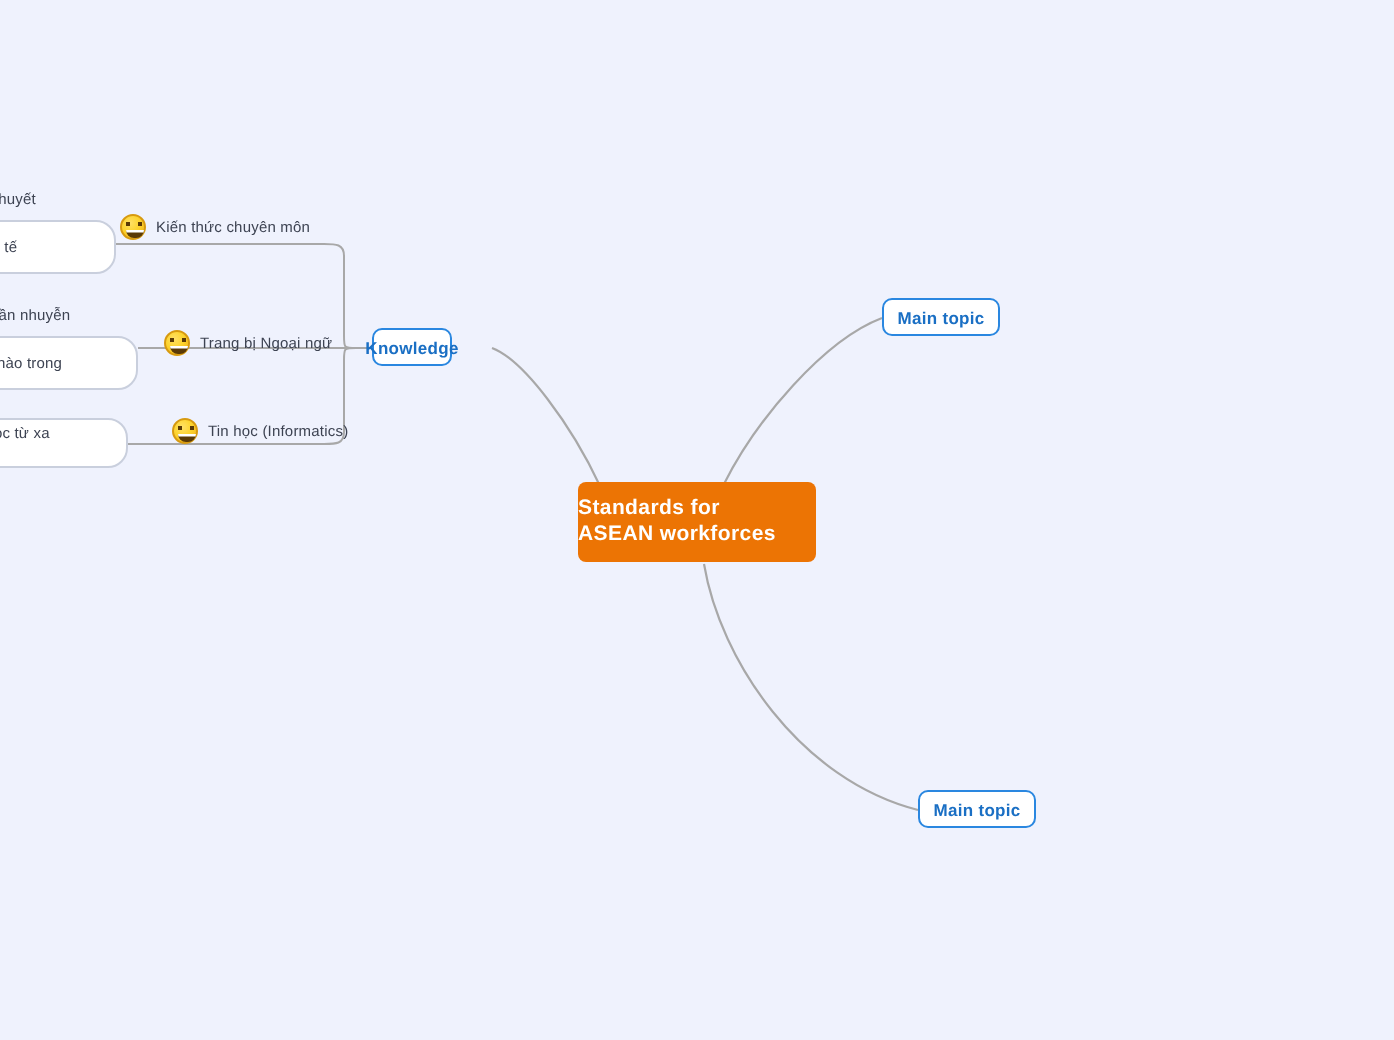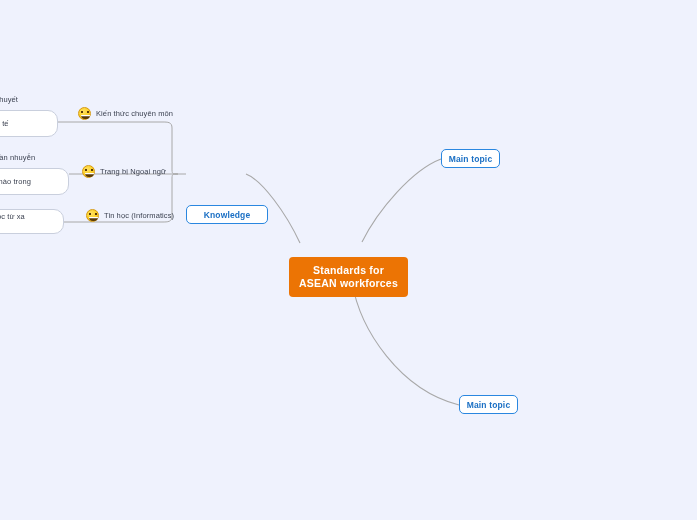--- a/index.html
+++ b/index.html
@@ -38,25 +38,24 @@
     height: 40px;
     background: #ec7404;
     border-radius: 4px;
     color: #ffffff;
     font-size: 10.5px;
     font-weight: bold;
     line-height: 13px;
     letter-spacing: 0.2px;
     display: flex;
     flex-direction: column;
-    align-items: center;
+    align-items: flex-start;
     justify-content: center;
     text-align: center;
     z-index: 5;
-    margin-top: 16px;
   }
 
   
   .topic-node {
     position: absolute;
     background: #ffffff;
     border: 1.6px solid #2a87e0;
     border-radius: 5px;
     color: #1a6fc4;
     font-size: 8.5px;
@@ -65,23 +64,22 @@
     display: flex;
     align-items: center;
     justify-content: center;
     white-space: nowrap;
     z-index: 5;
     text-align: right;
   }
   .node-knowledge {
     left: 186px;
     top: 164px;
-    width: 82px;
+    width: 40px;
     height: 19px;
-    margin-top: 41px;
   }
   .node-main-1 {
     left: 441px;
     top: 149px;
     width: 59px;
     height: 19px;
   }
   .node-main-2 {
     left: 459px;
     top: 395px;
@@ -128,21 +126,21 @@
     height: 3.6px;
     background: #5a3a06;
     border-radius: 0 0 4.5px 4.5px;
     box-shadow: inset 0 1.2px 0 0 #ffffff;
   }
   .subtopic .label {
     font-size: 7.5px;
     color: #3d4352;
     letter-spacing: 0.1px;
   }
-  .sub-1 { left: 78px; top: 107px; }
+  .sub-1 { left: 60px; top: 107px; }
   .sub-2 { left: 82px; top: 165px; }
   .sub-3 { left: 86px; top: 209px; }
 
   
   .note-box {
     position: absolute;
     background: #ffffff;
     border: 1px solid #c9cfdd;
     border-radius: 10px;
     z-index: 3;

